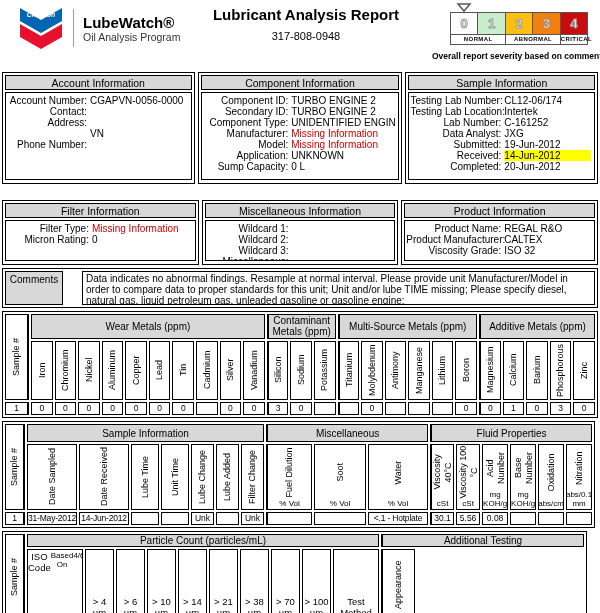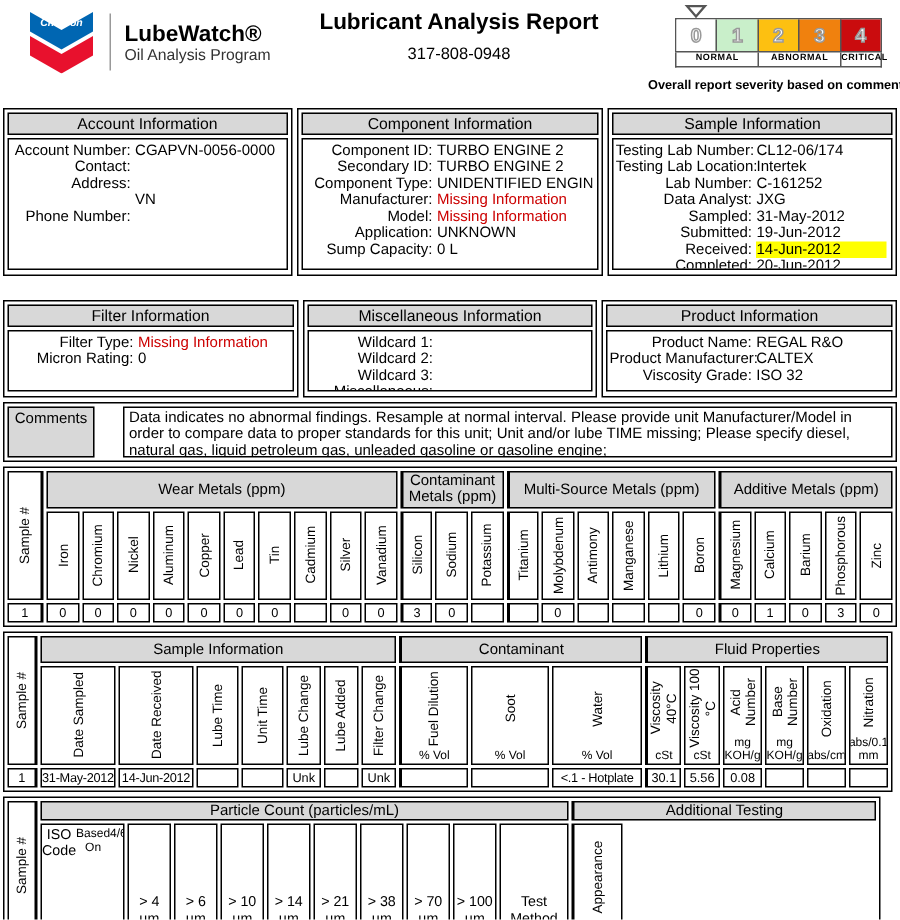--- a/index.html
+++ b/index.html
@@ -193,24 +193,20 @@
           </div>
         <div class="prow">
             <span class="plabel">Lab Number:</span>
             <span class="pval">C-161252</span>
           </div>
         <div class="prow">
             <span class="plabel">Data Analyst:</span>
             <span class="pval">JXG</span>
           </div>
         <div class="prow">
-            <span class="plabel">Sampled:</span>
-            <span class="pval">31-May-2012</span>
-          </div>
-        <div class="prow">
             <span class="plabel">Submitted:</span>
             <span class="pval">19-Jun-2012</span>
           </div>
         <div class="prow">
             <span class="plabel">Received:</span>
             <span class="pval hl">14-Jun-2012</span>
           </div>
         <div class="prow">
             <span class="plabel">Completed:</span>
             <span class="pval">20-Jun-2012</span>
@@ -415,21 +411,21 @@
         <col style="width:26px">
         <col style="width:26px">
         <col style="width:26px">
     </colgroup>
     <tbody>
         <tr class="s-grow">
       <th class="sth" rowspan="2">
             <div class="vt">Sample #</div>
           </th>
       <th class="ghead" colspan="7">Sample Information</th>
-      <th class="ghead gsep" colspan="3">Contaminant</th>
+      <th class="ghead gsep" colspan="3">Miscellaneous</th>
       <th class="ghead gsep" colspan="6">Fluid Properties</th>
     </tr>
     <tr class="s-hrow">
       <th>
             <div class="hw">
               <div class="vt">Date Sampled</div>
               <div class="unit"></div>
             </div>
           </th>
       <th>

